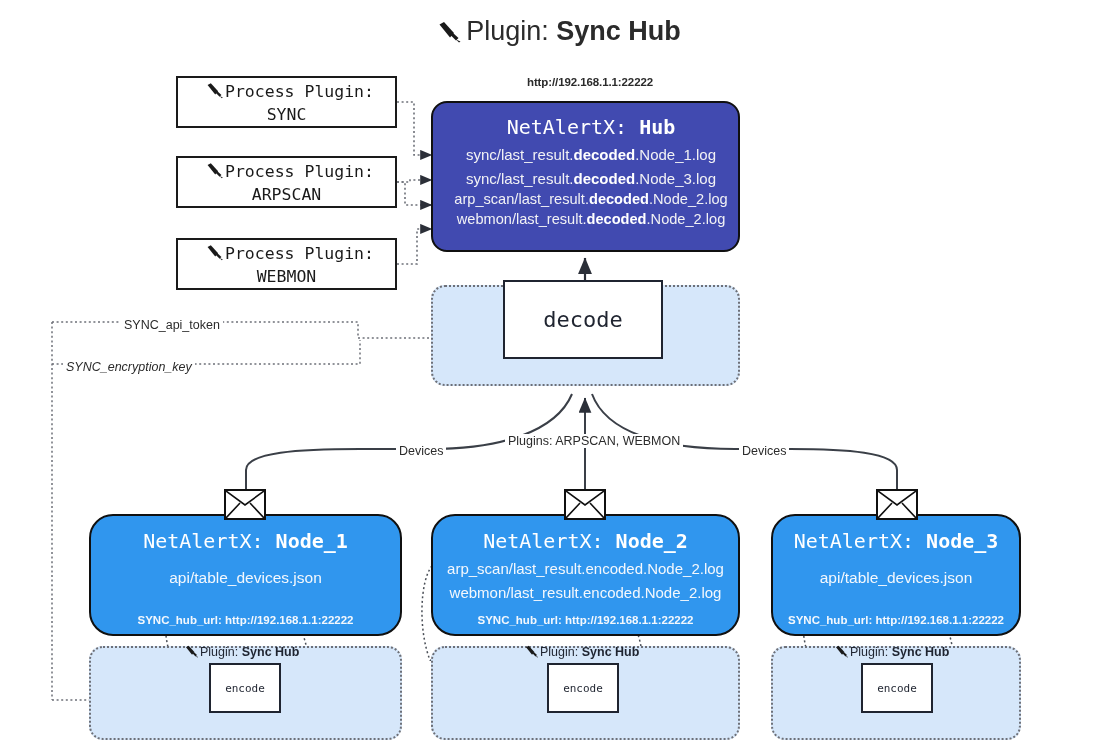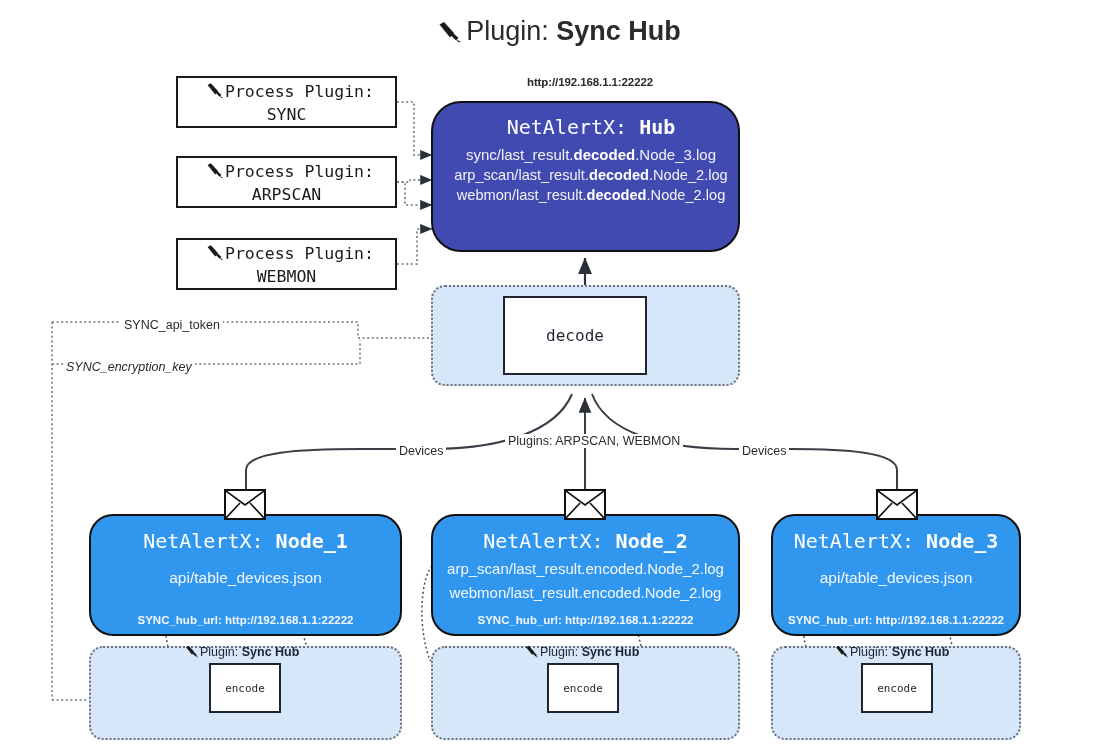--- a/index.html
+++ b/index.html
@@ -83,21 +83,21 @@
     color: #2b2b2b;
     letter-spacing: -0.1px;
   }
   #hub {
     position: absolute;
     left: 431px; top: 101px;
     width: 309px;
     height: 151px;
     background: #414ab0;
     border: 2.5px solid #101010;
-    border-radius: 30px;
+    border-radius: 16px;
     box-sizing: border-box;
     color: #ffffff;
     overflow: hidden;
     padding-left: 11px;
   }
   #hub .hub-title {
     text-align: center;
     font-family: "DejaVu Sans Mono", "Liberation Mono", monospace;
     font-size: 20px;
     margin-top: 12px;
@@ -120,31 +120,31 @@
     left: 431px; top: 285px;
     width: 309px;
     height: 101px;
     background: #d6e7fa;
     border: 2px dotted #6d7078;
     border-radius: 14px;
     box-sizing: border-box;
   }
   #decode-box {
     position: absolute;
-    left: 503px; top: 296px;
-    width: 144px;
+    left: 503px; top: 280px;
+    width: 160px;
     height: 79px;
     background: #ffffff;
     border: 2px solid #1f2430;
     box-sizing: border-box;
     display: flex;
     align-items: center;
     justify-content: center;
     font-family: "DejaVu Sans Mono", "Liberation Mono", monospace;
-    font-size: 16px;
+    font-size: 22px;
     color: #1f2430;
   }
 
   
   .edge-label {
     position: absolute;
     font-size: 12.5px;
     color: #2b2b2b;
     background: #ffffff;
     padding: 0 3px;
@@ -356,20 +356,21 @@
           </svg>
       </span><span>Process Plugin:</span>
     </div>
     <div class="row2">WEBMON</div>
   </div>
 
   <div id="hub-url">http://192.168.1.1:22222</div>
 
   <div id="hub">
     <div class="hub-title"><span>NetAlertX: </span><b>Hub</b></div>
+    <div class="logline"><span>sync/last_result.</span><b>decoded</b><span>.Node_1.log</span></div>
     <div class="logline"><span>sync/last_result.</span><b>decoded</b><span>.Node_3.log</span></div>
     <div class="logline wide"><span>arp_scan/last_result.</span><b>decoded</b><span>.Node_2.log</span></div>
     <div class="logline wide"><span>webmon/last_result.</span><b>decoded</b><span>.Node_2.log</span></div>
   </div>
 
   <div id="decode-wrap"></div>
   <div id="decode-box">decode</div>
 
   <div class="edge-label" id="label-api-token">SYNC_api_token</div>
   <div class="edge-label" id="label-enc-key">SYNC_encryption_key</div>

